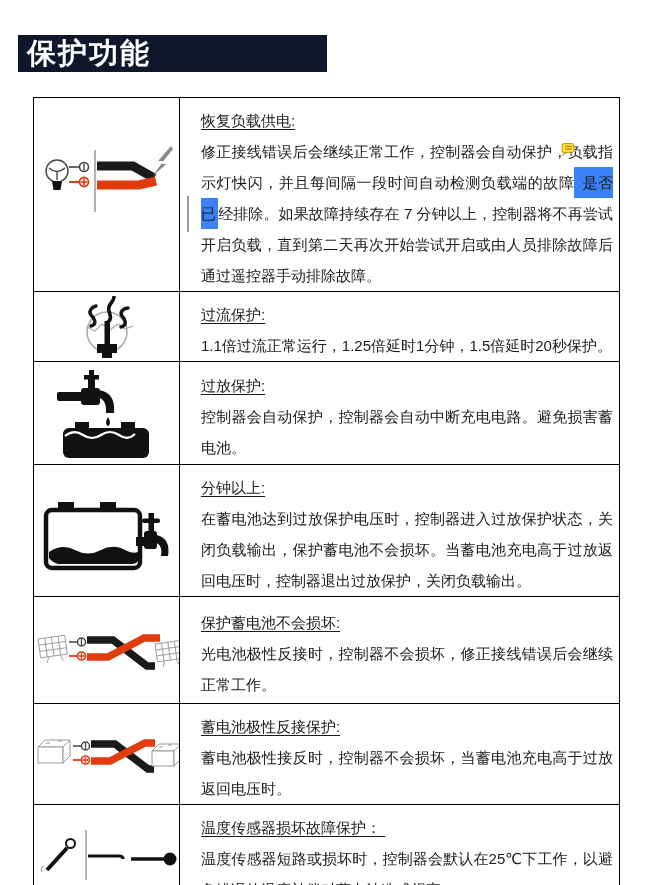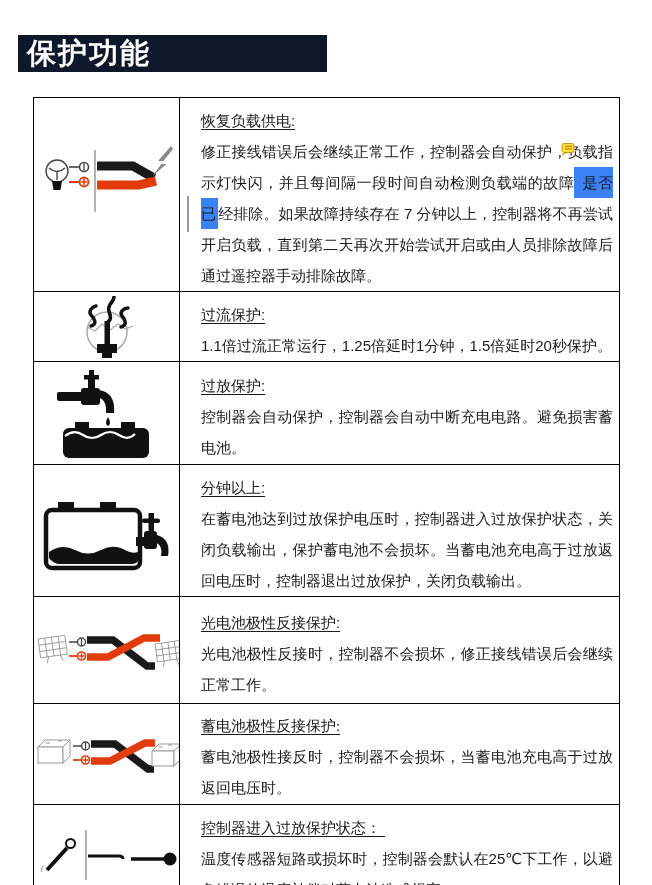--- a/index.html
+++ b/index.html
@@ -33,21 +33,21 @@
   .row-title{
     text-decoration:underline;text-underline-offset:3px;
     white-space:pre-wrap;
   }
   .row-body{text-align:justify;}
   tr.r1 td{height:185px;}
   tr.r2 td{height:68px;}
   tr.r3 td{height:102px;}
   tr.r4 td{height:118px;}
   tr.r5 td{height:106px;}
-  tr.r6 td{height:95px;font-family:Liberation Serif, serif;}
+  tr.r6 td{height:95px;}
   tr.r7 td{height:90px;}
   tr.r1 .icon-wrap{margin-top:-40px;}
   .icon-wrap{display:inline-block;}
   .hl{background:#3b82f6;padding:7px 2px 7px 8px;}
   .anchor{position:relative;}
   .comment-marker{position:absolute;left:-6px;top:0;z-index:2;}
   .revision-bar{
     position:absolute;left:7px;top:98px;width:2px;height:36px;
     background:#9a9a9a;
   }
@@ -191,21 +191,21 @@
           <g transform="translate(121,27) rotate(-8)" stroke="#999" stroke-width="0.9" fill="#fff">
             <rect x="0" y="0" width="26" height="18"></rect>
             <path d="M6.5,0 v18 M13,0 v18 M19.5,0 v18 M0,6 h26 M0,12 h26" fill="none"></path>
             <path d="M7,18 l-2,6 M19,18 l2,6" fill="none"></path>
           </g>
         </svg>
       </span>
     </td>
     <td class="text-cell">
       <div class="cell-inner">
-        <div class="row-title">光电池极性反接保护:</div>
+        <div class="row-title">保护蓄电池不会损坏:</div>
         <div class="row-body">光电池极性反接时，控制器不会损坏，修正接线错误后会继续正常工作。</div>
       </div>
     </td>
   </tr>
 
   <tr class="r6">
     <td class="icon-cell">
       <span class="icon-wrap">
         <svg width="150" height="66" viewBox="0 0 150 66">
           <g stroke="#999" stroke-width="1" fill="#fff">
@@ -248,19 +248,19 @@
           <circle cx="36.5" cy="17.5" r="4.5" fill="none" stroke="#111" stroke-width="2"></circle>
           <line x1="52" y1="4" x2="52" y2="54" stroke="#888" stroke-width="1.3"></line>
           <path d="M54,30 h31 q4,0 4,3" fill="none" stroke="#111" stroke-width="3.2"></path>
           <path d="M97,33 h38" fill="none" stroke="#111" stroke-width="3.6"></path>
           <circle cx="136" cy="33" r="6.5" fill="#111"></circle>
         </svg>
       </span>
     </td>
     <td class="text-cell">
       <div class="cell-inner">
-        <div class="row-title">控制器进入过放保护状态： </div>
+        <div class="row-title">温度传感器损坏故障保护： </div>
         <div class="row-body">温度传感器短路或损坏时，控制器会默认在25℃下工作，以避免错误的温度补偿对蓄电池造成损害。</div>
       </div>
     </td>
   </tr>
 </tbody>
   </table>
 
 </body></html>

